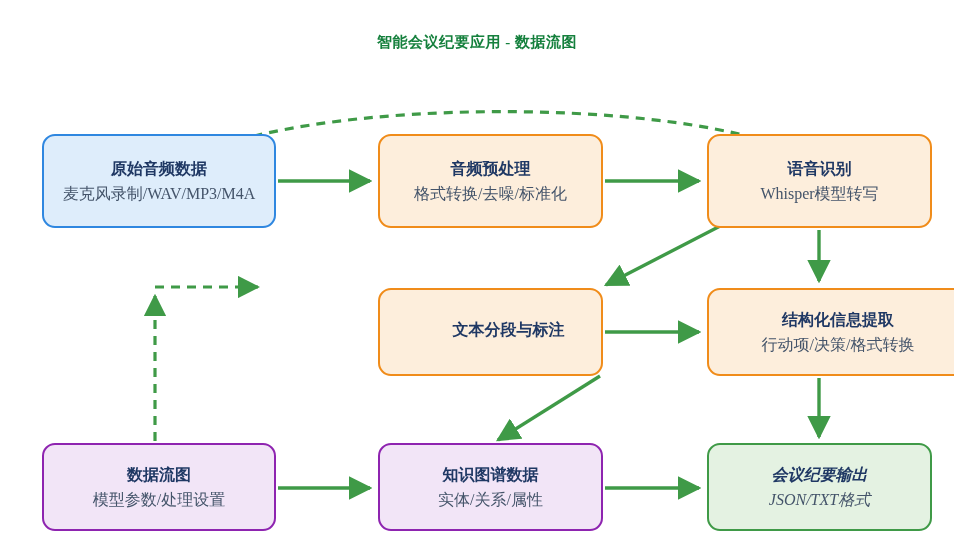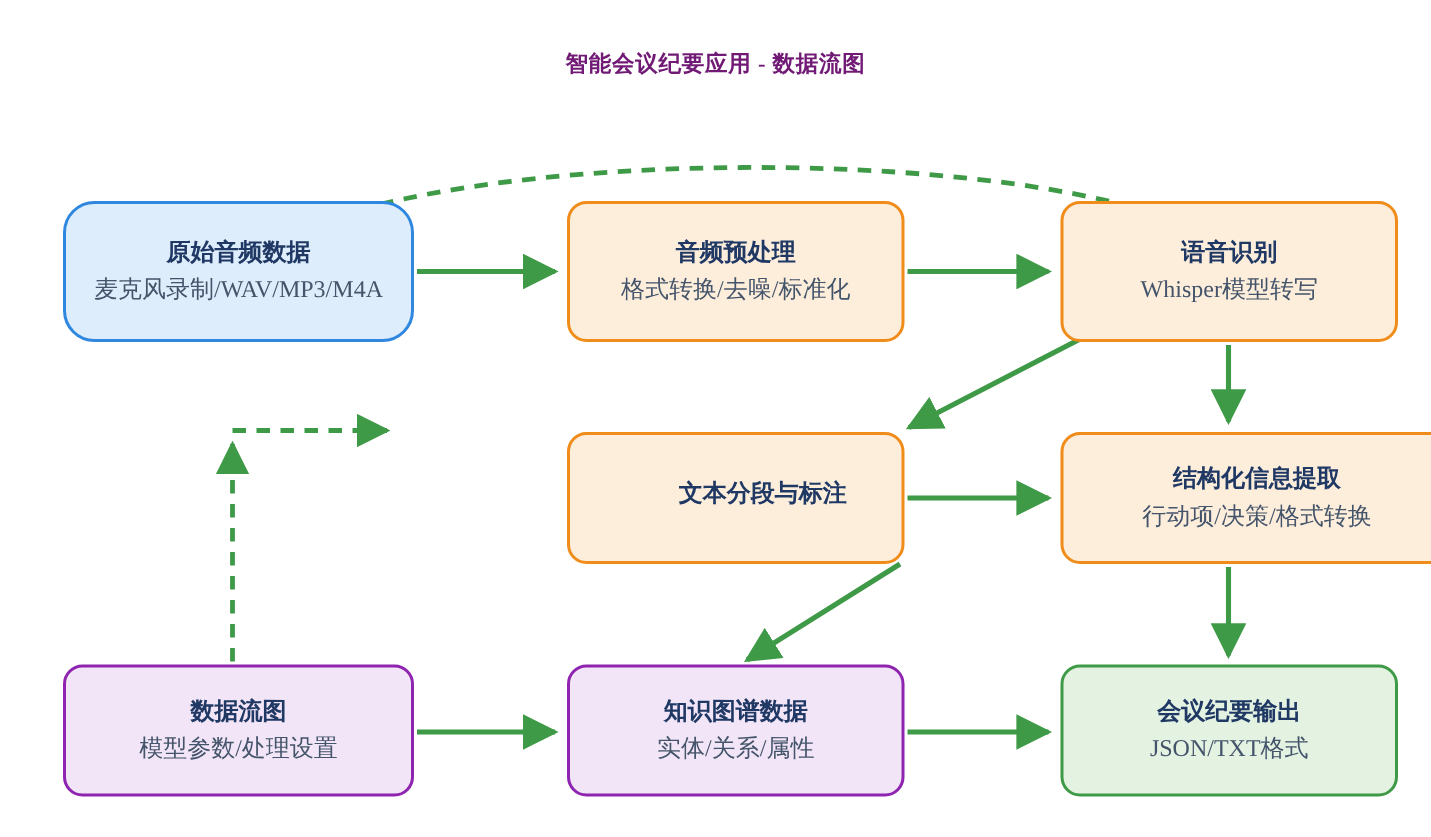--- a/index.html
+++ b/index.html
@@ -20,21 +20,21 @@
   }
   .chart-title {
     position: absolute;
     left: 0;
     top: 33px;
     width: 954px;
     text-align: center;
     font-family: "Liberation Serif", "DejaVu Serif", serif;
     font-weight: bold;
     font-size: 15px;
-    color: #701a75;
+    color: #15803d;
     letter-spacing: 0.5px;
   }
   svg#flow-svg {
     position: absolute;
     left: 0;
     top: 0;
     width: 954px;
     height: 558px;
   }
   .node-box {
@@ -57,24 +57,24 @@
     margin-bottom: 5px;
     white-space: nowrap;
   }
   .node-sub {
     font-family: "Liberation Serif", "DejaVu Serif", serif;
     font-size: 16px;
     color: #44546a;
     line-height: 1.2;
     white-space: nowrap;
   }
-  .theme-blue   { border-color: #2f87e0; background: #deedfb; border-radius: 21px; }
+  .theme-blue   { border-color: #2f87e0; background: #deedfb; }
   .theme-orange { border-color: #f08c1a; background: #fdeedc; }
   .theme-purple { border-color: #8e24b0; background: #f2e5f7; }
-  .theme-green  { border-color: #3f9a47; background: #e4f2e2; }
+  .theme-green  { border-color: #3f9a47; background: #e4f2e2; font-style: italic; }
 </style>
 </head>
 <body>
 
 <div id="diagram-root">
 
   <div class="chart-title">智能会议纪要应用 - 数据流图</div>
 
   <svg id="flow-svg" viewBox="0 0 954 558" xmlns="http://www.w3.org/2000/svg">
     <defs>

